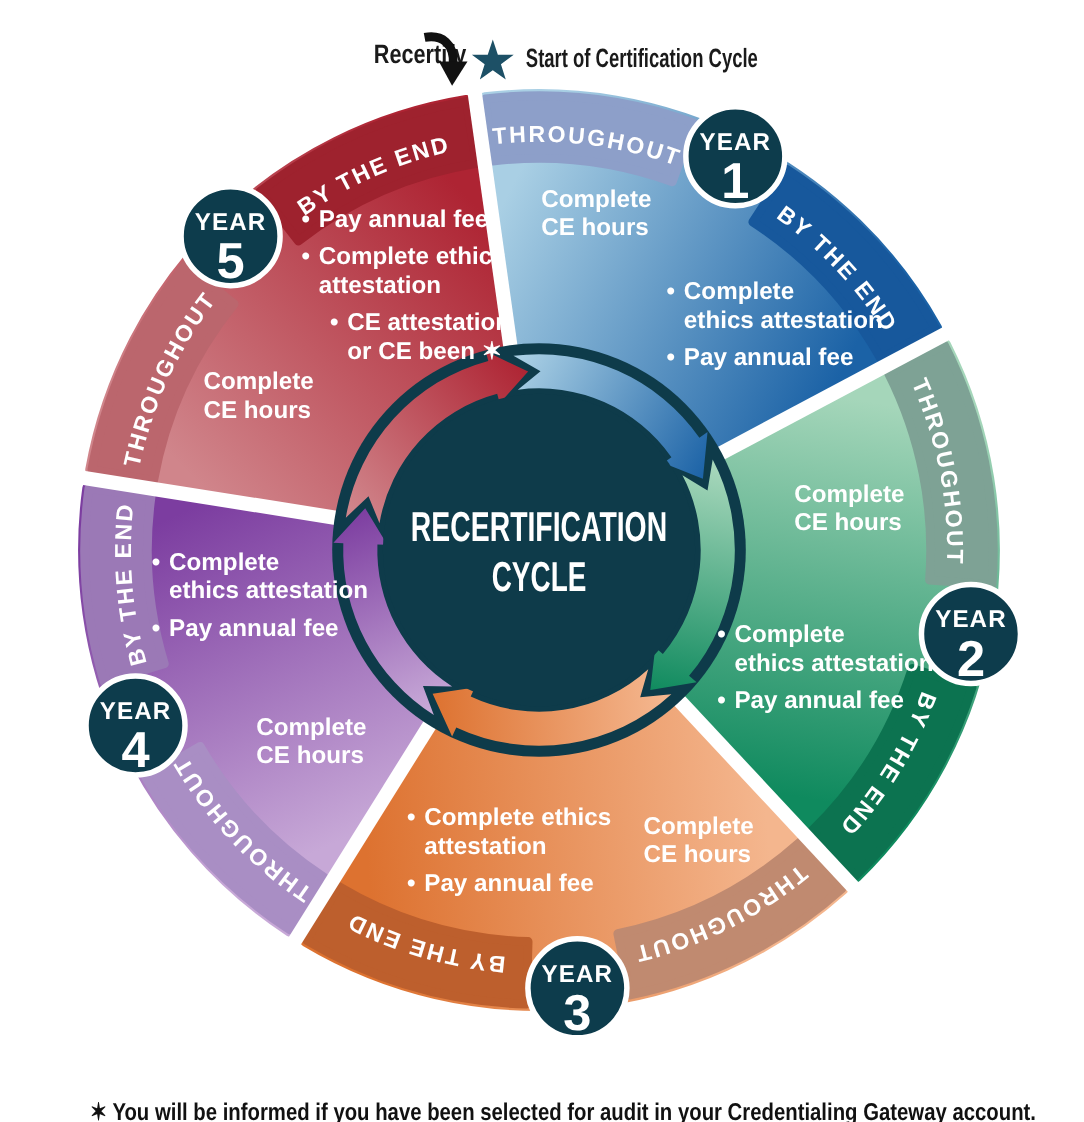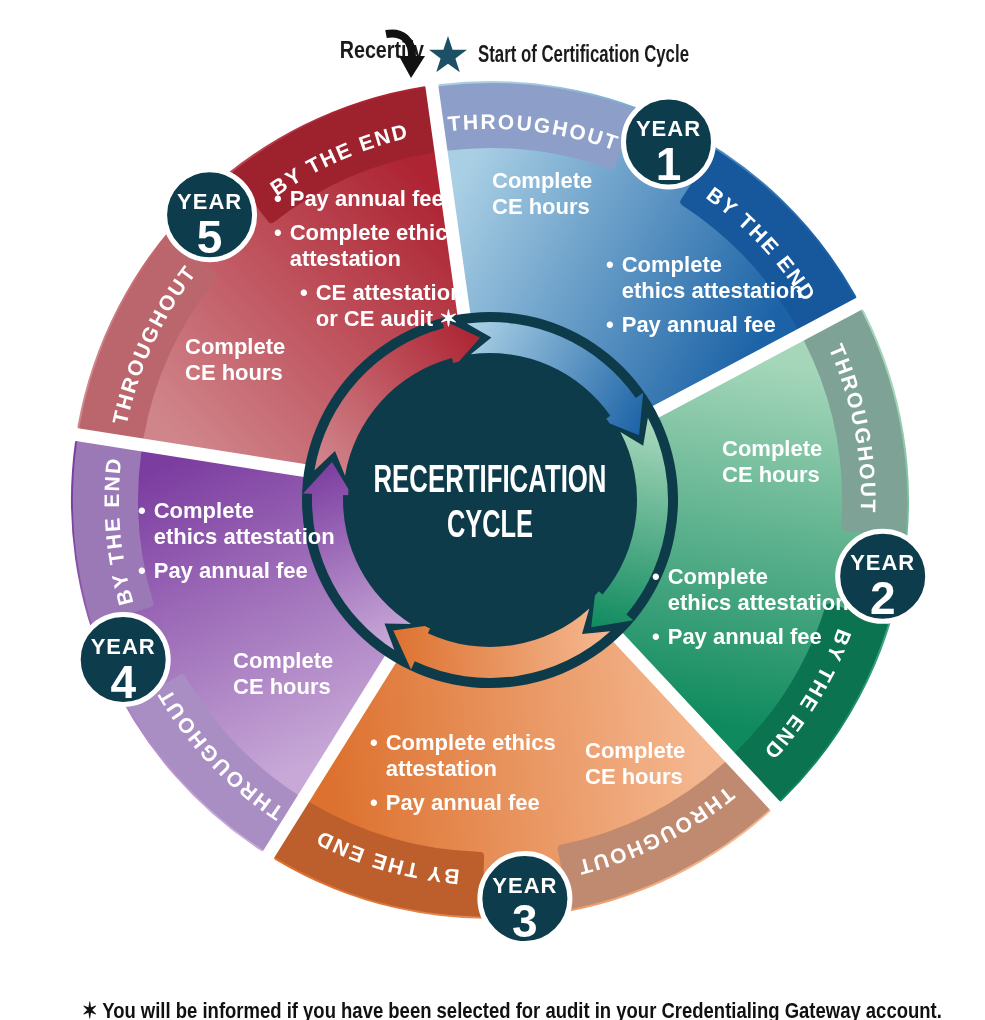--- a/index.html
+++ b/index.html
@@ -257,21 +257,21 @@
           <span class="dot">•</span>
           <div>
             <div>Complete ethics</div>
             <div>attestation</div>
           </div>
         </div>
         <div class="task" style="margin-left: 26px;">
           <span class="dot">•</span>
           <div>
             <div>CE attestation</div>
-            <div>or CE audit ✶</div>
+            <div>or CE been ✶</div>
           </div>
         </div>
       </div>
     </div>
 
   <div class="footnote">
     <span class="cond-c">✶ You will be informed if you have been selected for audit in your Credentialing Gateway account.</span>
   </div>
 </div>
 

